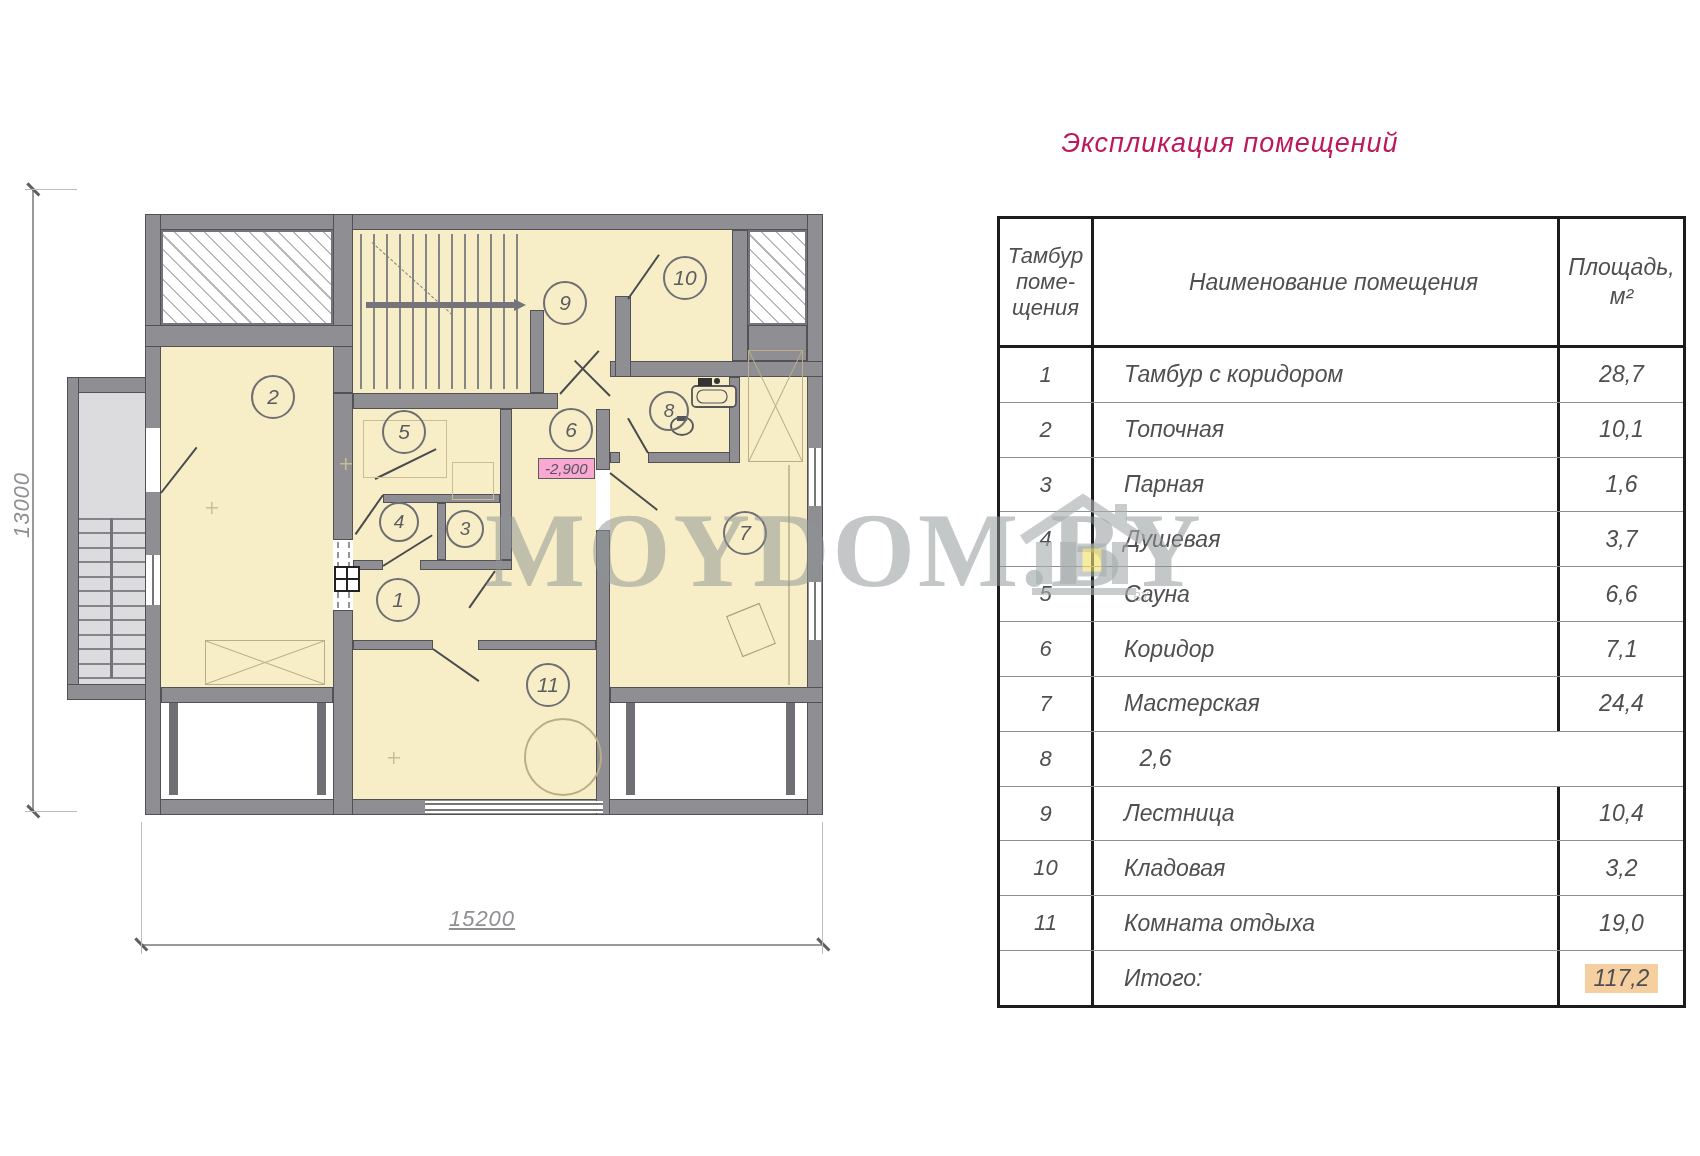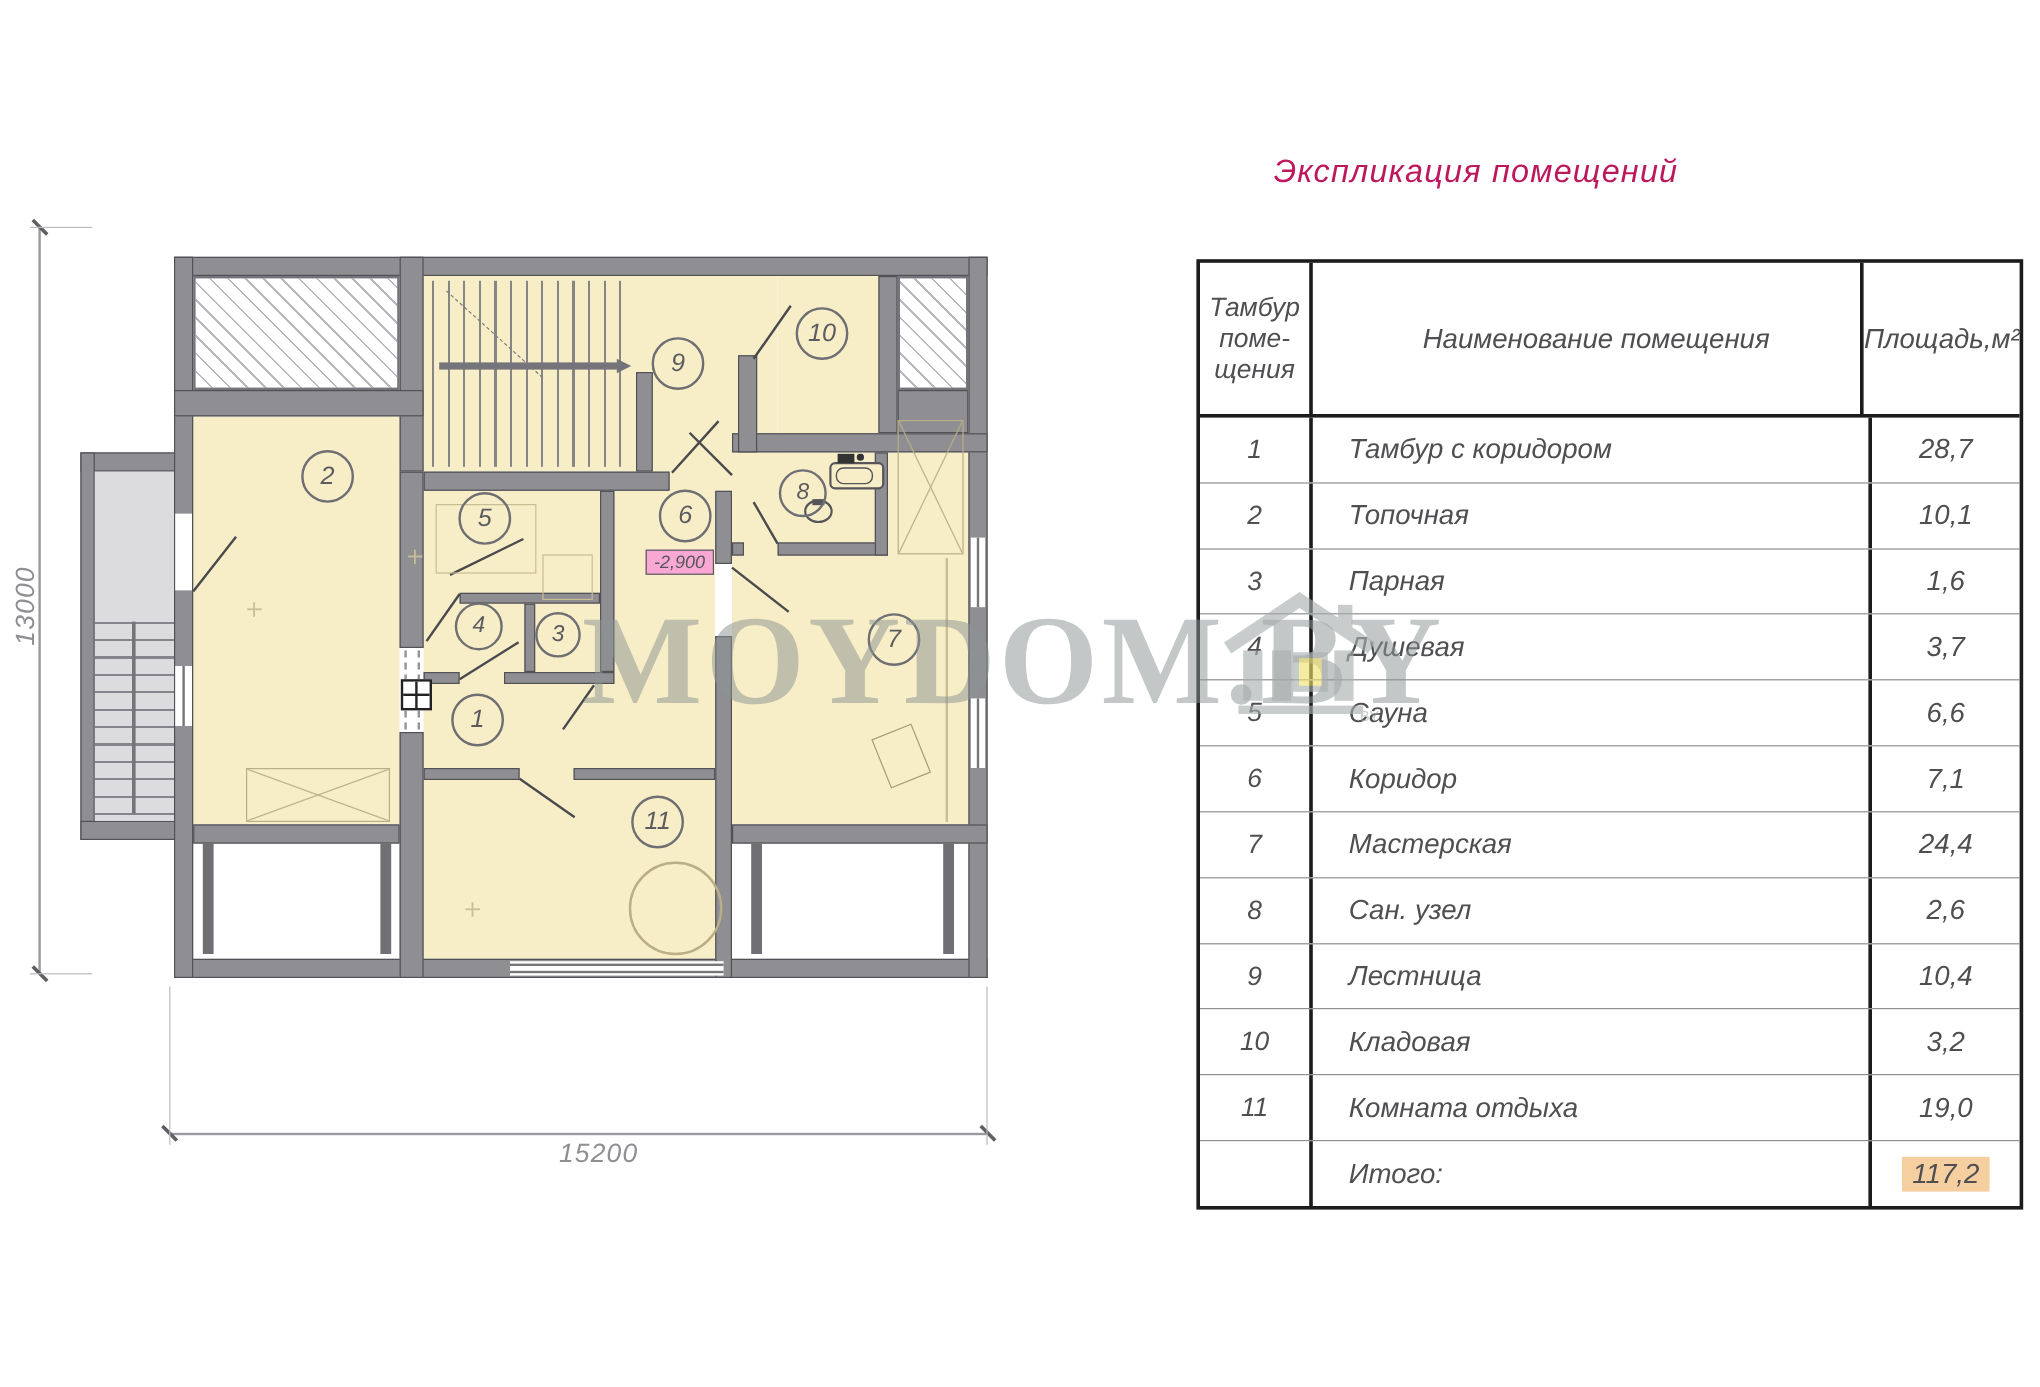--- a/index.html
+++ b/index.html
@@ -60,21 +60,21 @@
           font-style:italic;color:#4f4f52;z-index:2;background:transparent;}
   .xrow{display:flex;flex:1;border-top:1.5px solid #8f8f94;min-height:0;}
   .xrow.xhead{flex:0 0 126px;border-top:none;border-bottom:3px solid #1c1c1c;}
   .xrow.first{border-top:none;}
   .cc{display:flex;align-items:center;box-sizing:border-box;}
   .c1{flex:0 0 94px;border-right:3px solid #1c1c1c;justify-content:center;text-align:center;
       font-size:22px;padding:0 6px;}
   .c2{flex:1;border-right:3px solid #1c1c1c;padding-left:30px;font-size:23px;}
   .c3{flex:0 0 123px;justify-content:center;font-size:23px;text-align:center;}
   .xhead .c2{justify-content:center;padding-left:16px;}
-  .headcol{display:flex;line-height:1.25;font-style:italic;}
+  .headcol{display:flex;flex-direction:column;line-height:1.25;font-style:italic;}
   .hl{background:#f6cfa1;padding:1px 9px;}
 </style>
 </head>
 <body>
 
 <div id="root">
 
   <div>
 
     <div class="room" style="left:353px;top:230px;width:295px;height:163px;"></div>
@@ -223,21 +223,21 @@
     <div class="tick" style="left:25px;top:810px;"></div>
     <div class="extline" style="left:25px;top:189px;width:52px;height:1px;"></div>
     <div class="extline" style="left:25px;top:811px;width:52px;height:1px;"></div>
     <div class="dimtxt" style="left:-26px;top:492px;width:95px;text-align:center;transform:rotate(-90deg);"><span>13000</span></div>
 
     <div class="dimline" style="left:141px;top:944px;width:682px;height:1.5px;"></div>
     <div class="tick" style="left:133px;top:943px;"></div>
     <div class="tick" style="left:815px;top:943px;"></div>
     <div class="extline" style="left:141px;top:822px;width:1px;height:132px;"></div>
     <div class="extline" style="left:822px;top:822px;width:1px;height:132px;"></div>
-    <div class="dimtxt" style="left:432px;top:948px;width:100px;text-align:right;"><span>15200</span></div>
+    <div class="dimtxt" style="left:432px;top:906px;width:100px;text-align:center;text-decoration:underline;"><span>15200</span></div>
   </div>
 
   <div class="title">Экспликация помещений</div>
 
   <div class="xtable">
     <div class="xrow xhead">
       <div class="cc c1">Тамбур поме- щения</div>
       <div class="cc c2">Наименование помещения</div>
       <div class="cc c3">
         <span class="headcol">
@@ -277,21 +277,20 @@
       <div class="cc c2">Коридор</div>
       <div class="cc c3">7,1</div>
     </div>
     <div class="xrow">
       <div class="cc c1">7</div>
       <div class="cc c2">Мастерская</div>
       <div class="cc c3">24,4</div>
     </div>
     <div class="xrow">
       <div class="cc c1">8</div>
-      <div class="cc c2">Сан. узел</div>
       <div class="cc c3">2,6</div>
     </div>
     <div class="xrow">
       <div class="cc c1">9</div>
       <div class="cc c2">Лестница</div>
       <div class="cc c3">10,4</div>
     </div>
     <div class="xrow">
       <div class="cc c1">10</div>
       <div class="cc c2">Кладовая</div>

